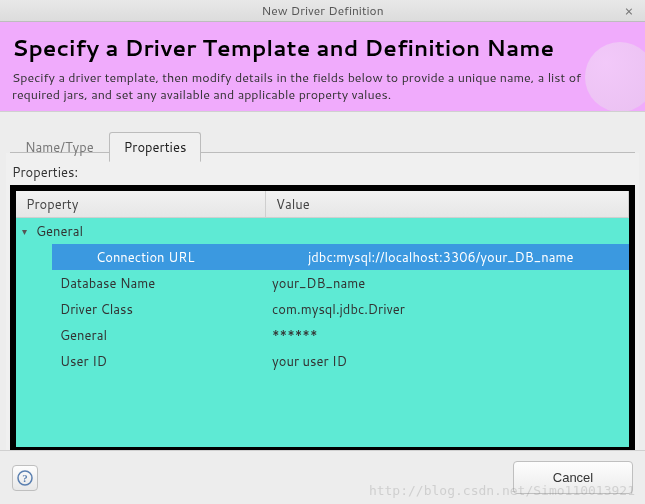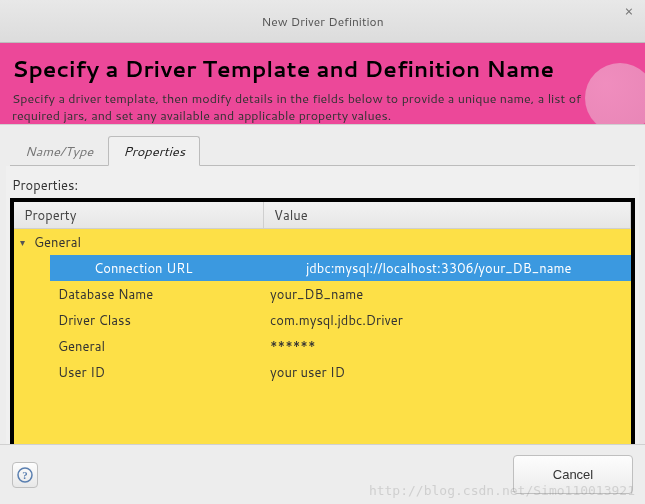--- a/index.html
+++ b/index.html
@@ -9,44 +9,44 @@
       color: #333;
       background: #f0f0f0;
       width: 645px;
       height: 504px;
       overflow: hidden;
       position: relative;
     }
     .titlebar {
       background: linear-gradient(#e8e8e8, #dcdcdc);
       border-bottom: 1px solid #bdbdbd;
-      height: 43px;
+      height: 22px;
       display: flex;
       align-items: center;
       justify-content: center;
       position: relative;
       color: #555;
       font-size: 12px;
     }
     .titlebar .close {
       position: absolute;
       right: 8px;
       top: 4px;
       width: 16px;
       height: 16px;
       color: #777;
       font-size: 14px;
       line-height: 14px;
       text-align: center;
       cursor: pointer;
     }
     .header {
-      background: #ec4899;
+      background: #f0abfc;
       border-bottom: 1px solid #d0d0d0;
-      padding: 10px 12px 0;
+      padding: 10px 12px 8px;
       position: relative;
       overflow: hidden;
     }
     .header h1 {
       font-size: 22px;
       font-weight: bold;
       color: #000;
       white-space: nowrap;
       margin-bottom: 6px;
     }
@@ -76,42 +76,41 @@
       margin: 4px 4px 0;
     }
     .tab {
       padding: 5px 14px;
       font-size: 13px;
       color: #777;
       cursor: pointer;
       border: 1px solid transparent;
       border-bottom: none;
       position: relative;
-      top: 1px;
-      font-style: italic;
+      top: 10px;
     }
     .tab.active {
       color: #222;
       background: #f0f0f0;
       border: 1px solid #bcbcbc;
       border-bottom: 1px solid #f0f0f0;
       border-radius: 3px 3px 0 0;
     }
     .tab-body {
       padding: 8px 4px 4px;
       background: #f0f0f0;
     }
     .props-label {
       font-size: 13px;
       margin: 2px 0 4px 2px;
       color: #333;
     }
     .prop-table {
-      border: 4px solid #000000;
-      background: #fde047;
+      border: 6px solid #000000;
+      background: #5eead4;
       height: 268px;
       overflow: auto;
     }
     .prop-header {
       display: flex;
       background: linear-gradient(#f2f2f2, #e6e6e6);
       border-bottom: 1px solid #cfcfcf;
       font-size: 13px;
       color: #444;
     }
@@ -174,21 +173,21 @@
       background: linear-gradient(#fdfdfd, #e8e8e8);
       margin-right: auto;
       display: flex;
       align-items: center;
       justify-content: center;
       cursor: pointer;
     }
     .help-btn svg { width: 16px; height: 16px; }
     .btn {
       min-width: 120px;
-      height: 39px;
+      height: 33px;
       border: 1px solid #bfbfbf;
       border-radius: 4px;
       background: linear-gradient(#fdfdfd, #ececec);
       font-size: 13px;
       color: #333;
       cursor: pointer;
     }
     .watermark {
       position: absolute;
       right: 10px;

